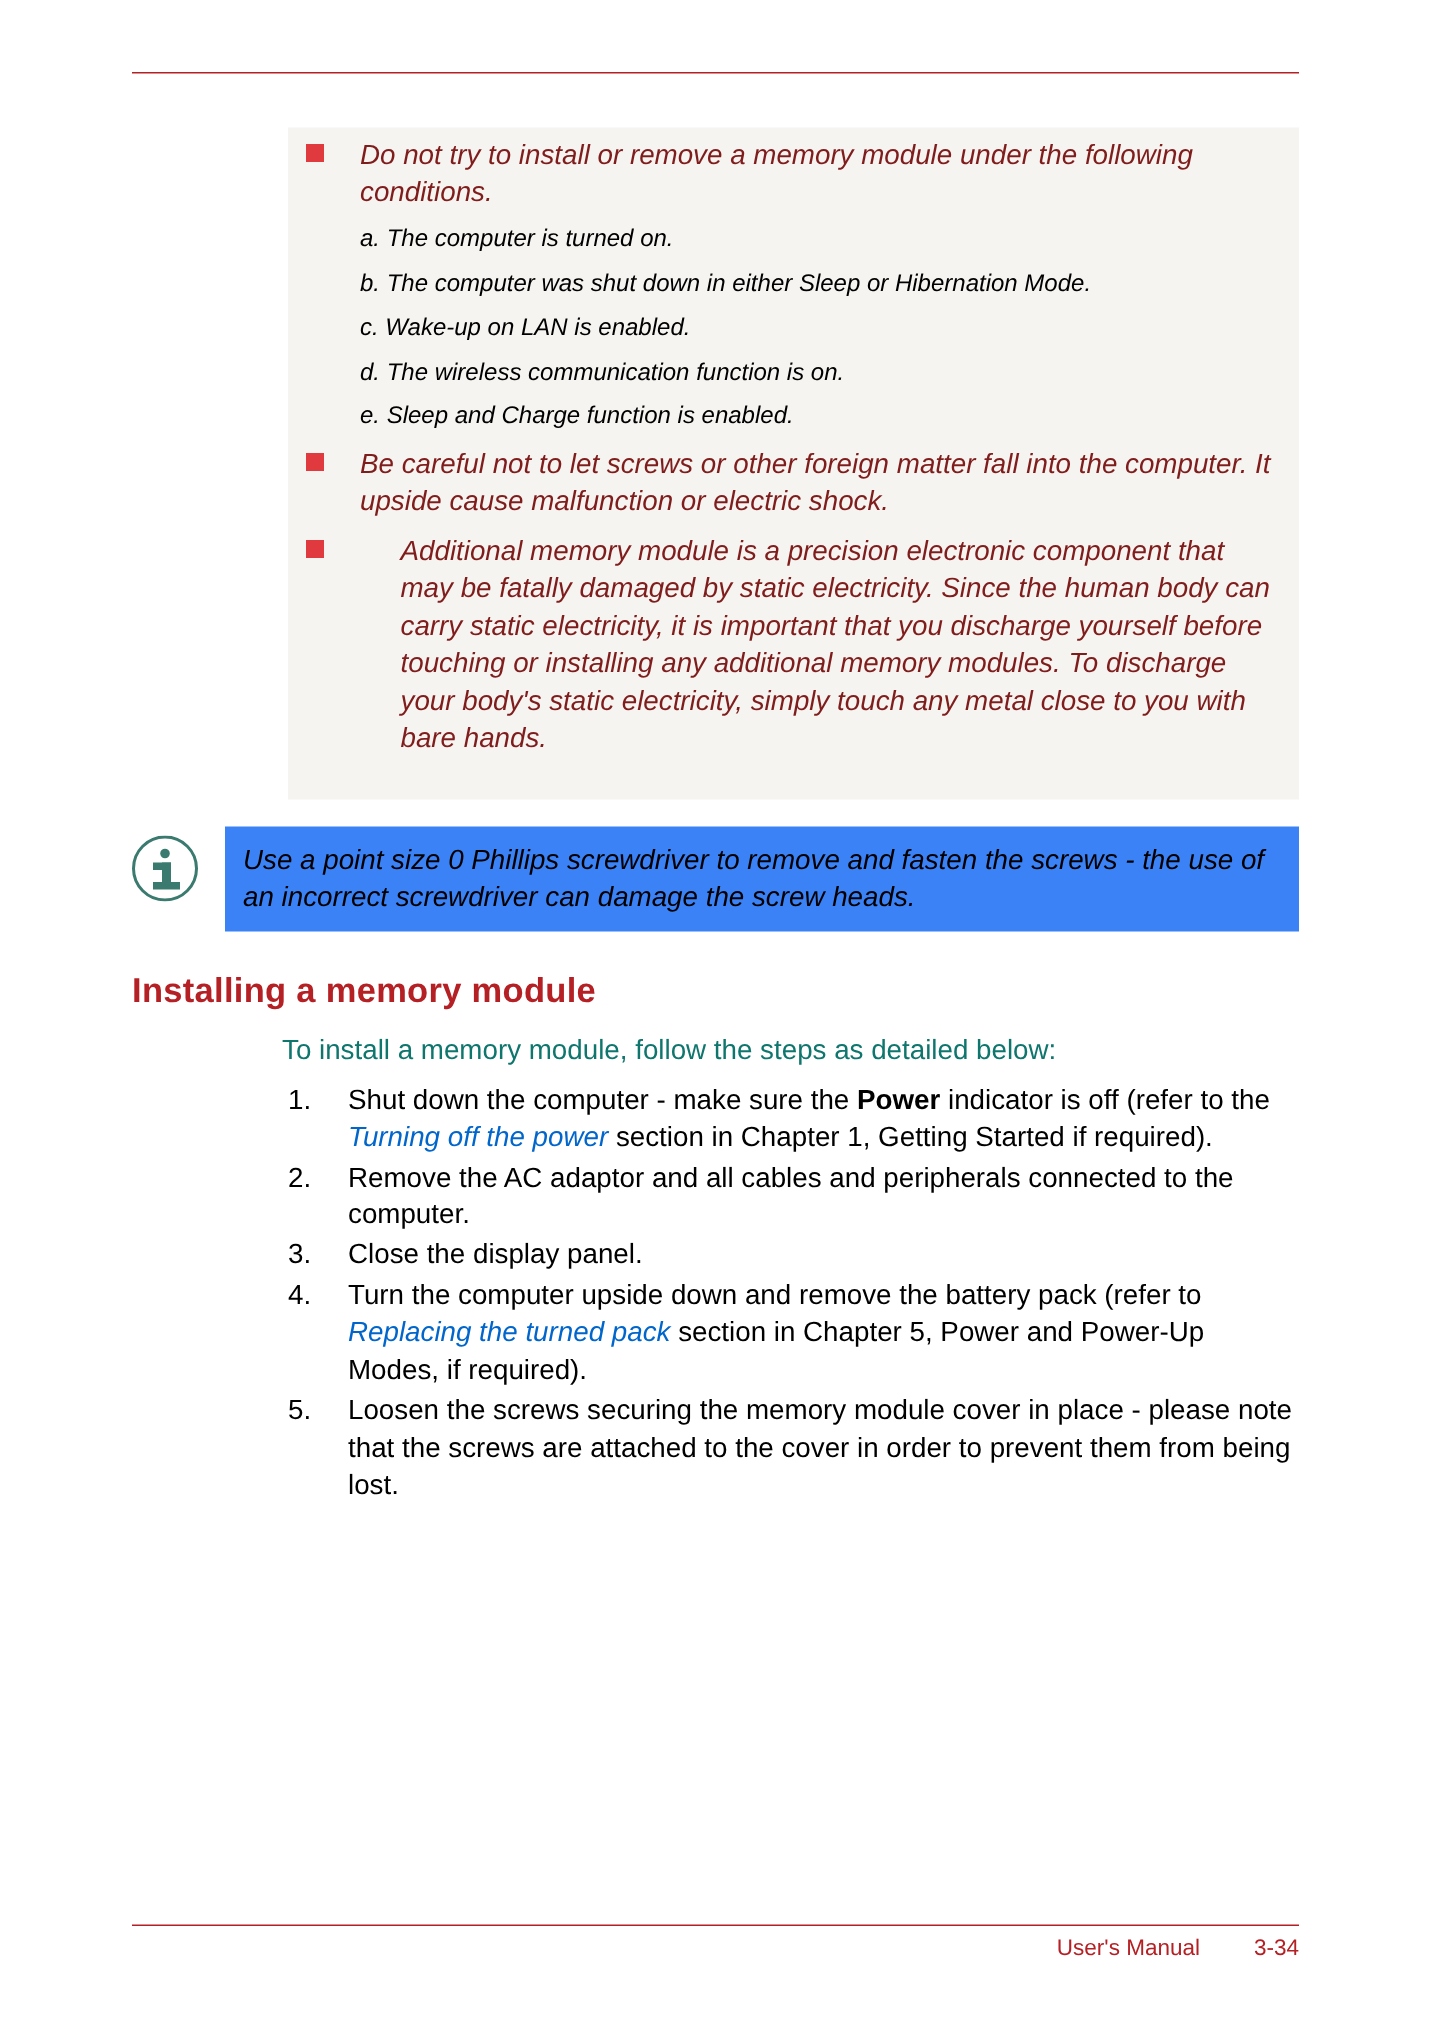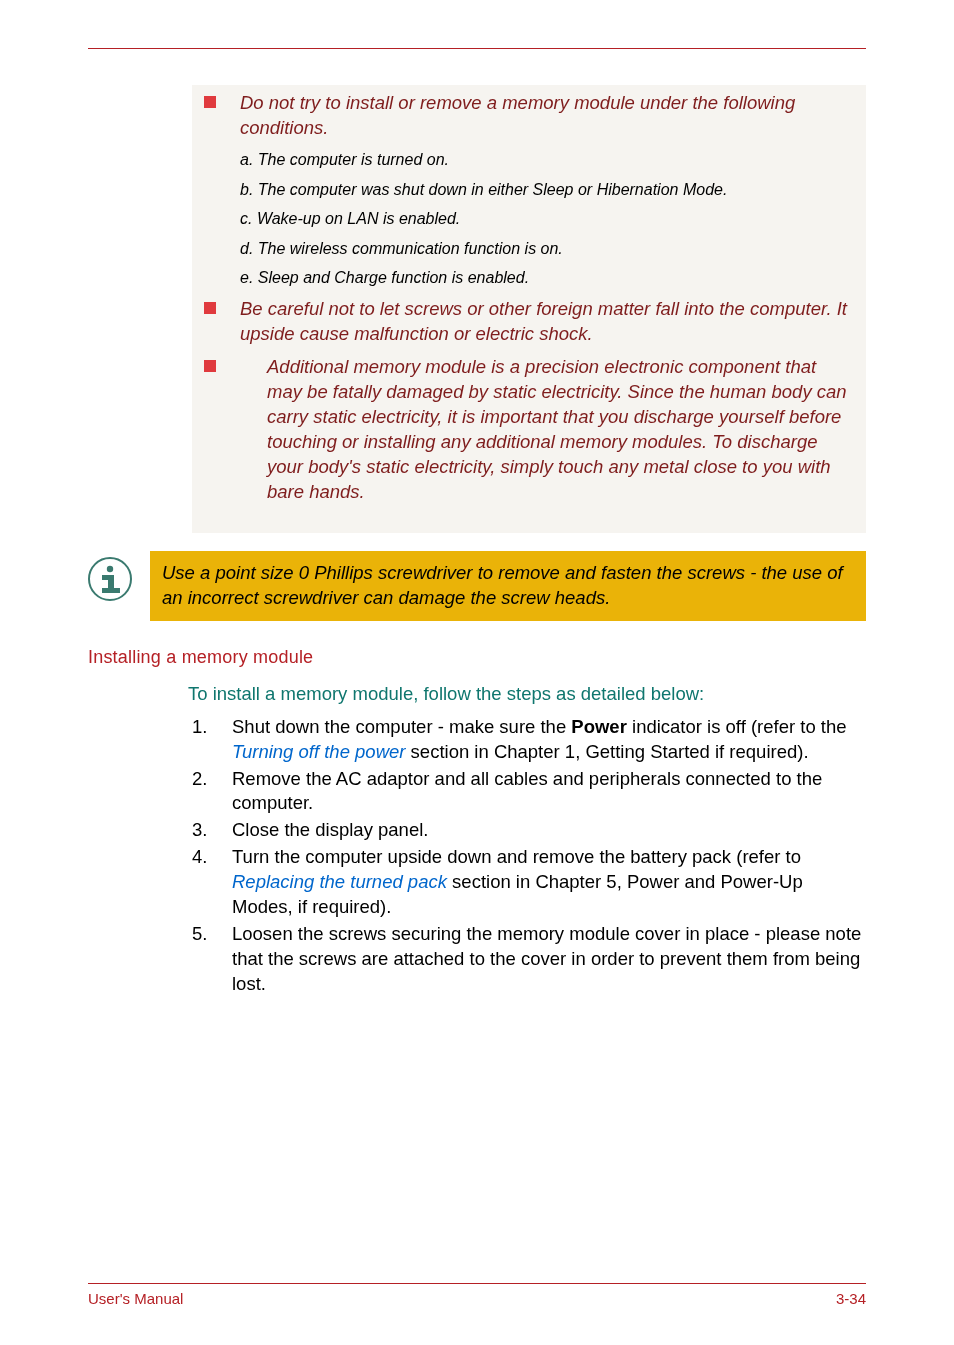--- a/index.html
+++ b/index.html
@@ -62,34 +62,34 @@
     margin-bottom: 26px;
   }
   .info-icon {
     width: 44px;
     height: 44px;
     flex-shrink: 0;
     margin-right: 18px;
     margin-top: 6px;
   }
   .info-box {
-    background: #eab308;
+    background: #3b82f6;
     padding: 10px 14px 10px 12px;
     flex: 1;
   }
   .info-text {
     font-style: italic;
     font-size: 18.5px;
     line-height: 1.35;
     color: #000;
   }
   .section-heading {
     font-family: Arial, Helvetica, sans-serif;
-    font-weight: 400;
-    font-size: 18px;
+    font-weight: 700;
+    font-size: 23px;
     color: #b52025;
     margin-bottom: 14px;
     letter-spacing: 0.2px;
   }
   .body-text {
     font-size: 18.5px;
     line-height: 1.35;
     color: #0f766e;
     margin-left: 100px;
     margin-bottom: 8px;
@@ -125,21 +125,21 @@
     bottom: 38px;
     left: 88px;
     right: 88px;
   }
   .footer-rule {
     border-top: 1.5px solid #b52025;
     margin-bottom: 6px;
   }
   .footer-row {
     display: flex;
-    justify-content: space-between;
+    justify-content: flex-end;
     font-size: 15px;
     color: #b52025;
     gap: 36px;
   }
 </style>
 </head>
 <body>
 
 <div class="page">
   <div class="top-rule"></div>

